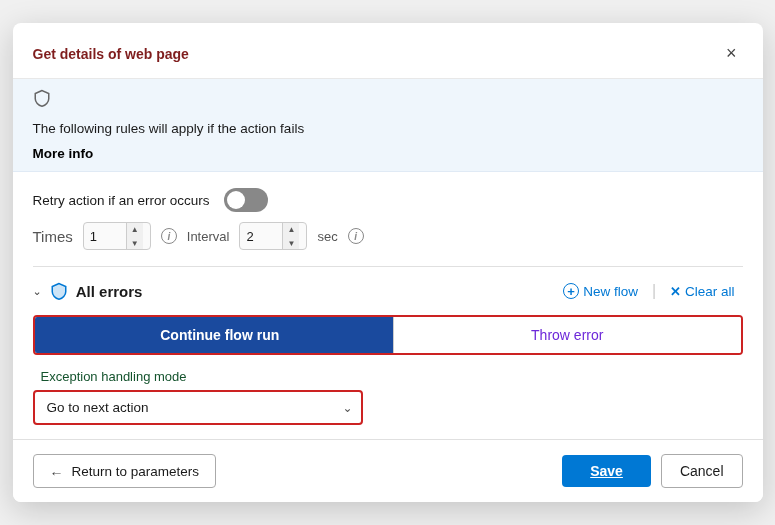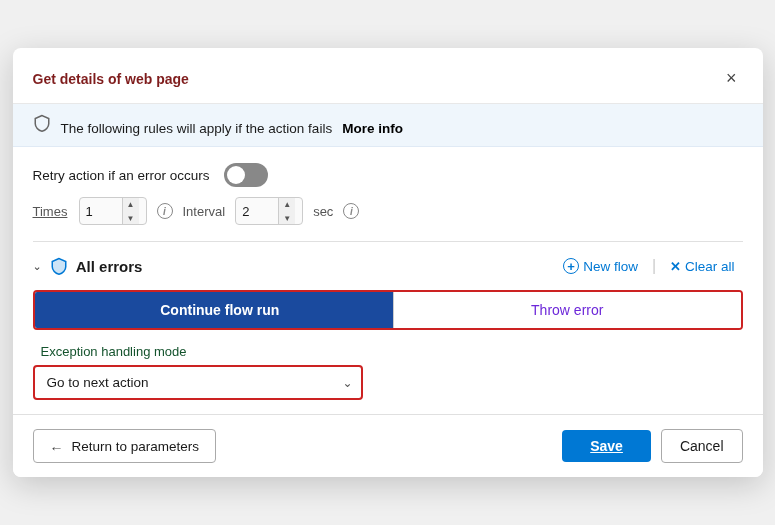--- a/index.html
+++ b/index.html
@@ -36,24 +36,25 @@
       border: none;
       cursor: pointer;
       font-size: 18px;
       color: #444;
       padding: 2px 6px;
       border-radius: 4px;
     }
     .info-banner {
       background: #eff6fc;
       display: flex;
-      align-items: flex-end;
+      align-items: flex-start;
       padding: 10px 20px;
       gap: 10px;
       border-bottom: 1px solid #e0eaf5;
+      flex-direction: column;
     }
     .info-banner-text {
       font-size: 13.5px;
       color: #1a1a1a;
     }
     .info-banner-link {
       color: #000000;
       text-decoration: none;
       font-size: 13.5px;
       font-weight: bold;
@@ -95,24 +96,23 @@
       left: 3px;
       transition: transform 0.2s;
     }
     .times-row {
       display: flex;
       align-items: center;
       gap: 10px;
       margin-bottom: 16px;
     }
     .times-label {
-      font-size: 13px;
+      font-size: 15px;
       color: #555;
       min-width: 36px;
-      text-decoration: underline;
     }
     .number-input-wrap {
       display: flex;
       align-items: center;
       border: 1px solid #ccc;
       border-radius: 4px;
       background: #fafafa;
       width: 68px;
       height: 28px;
       overflow: hidden;

